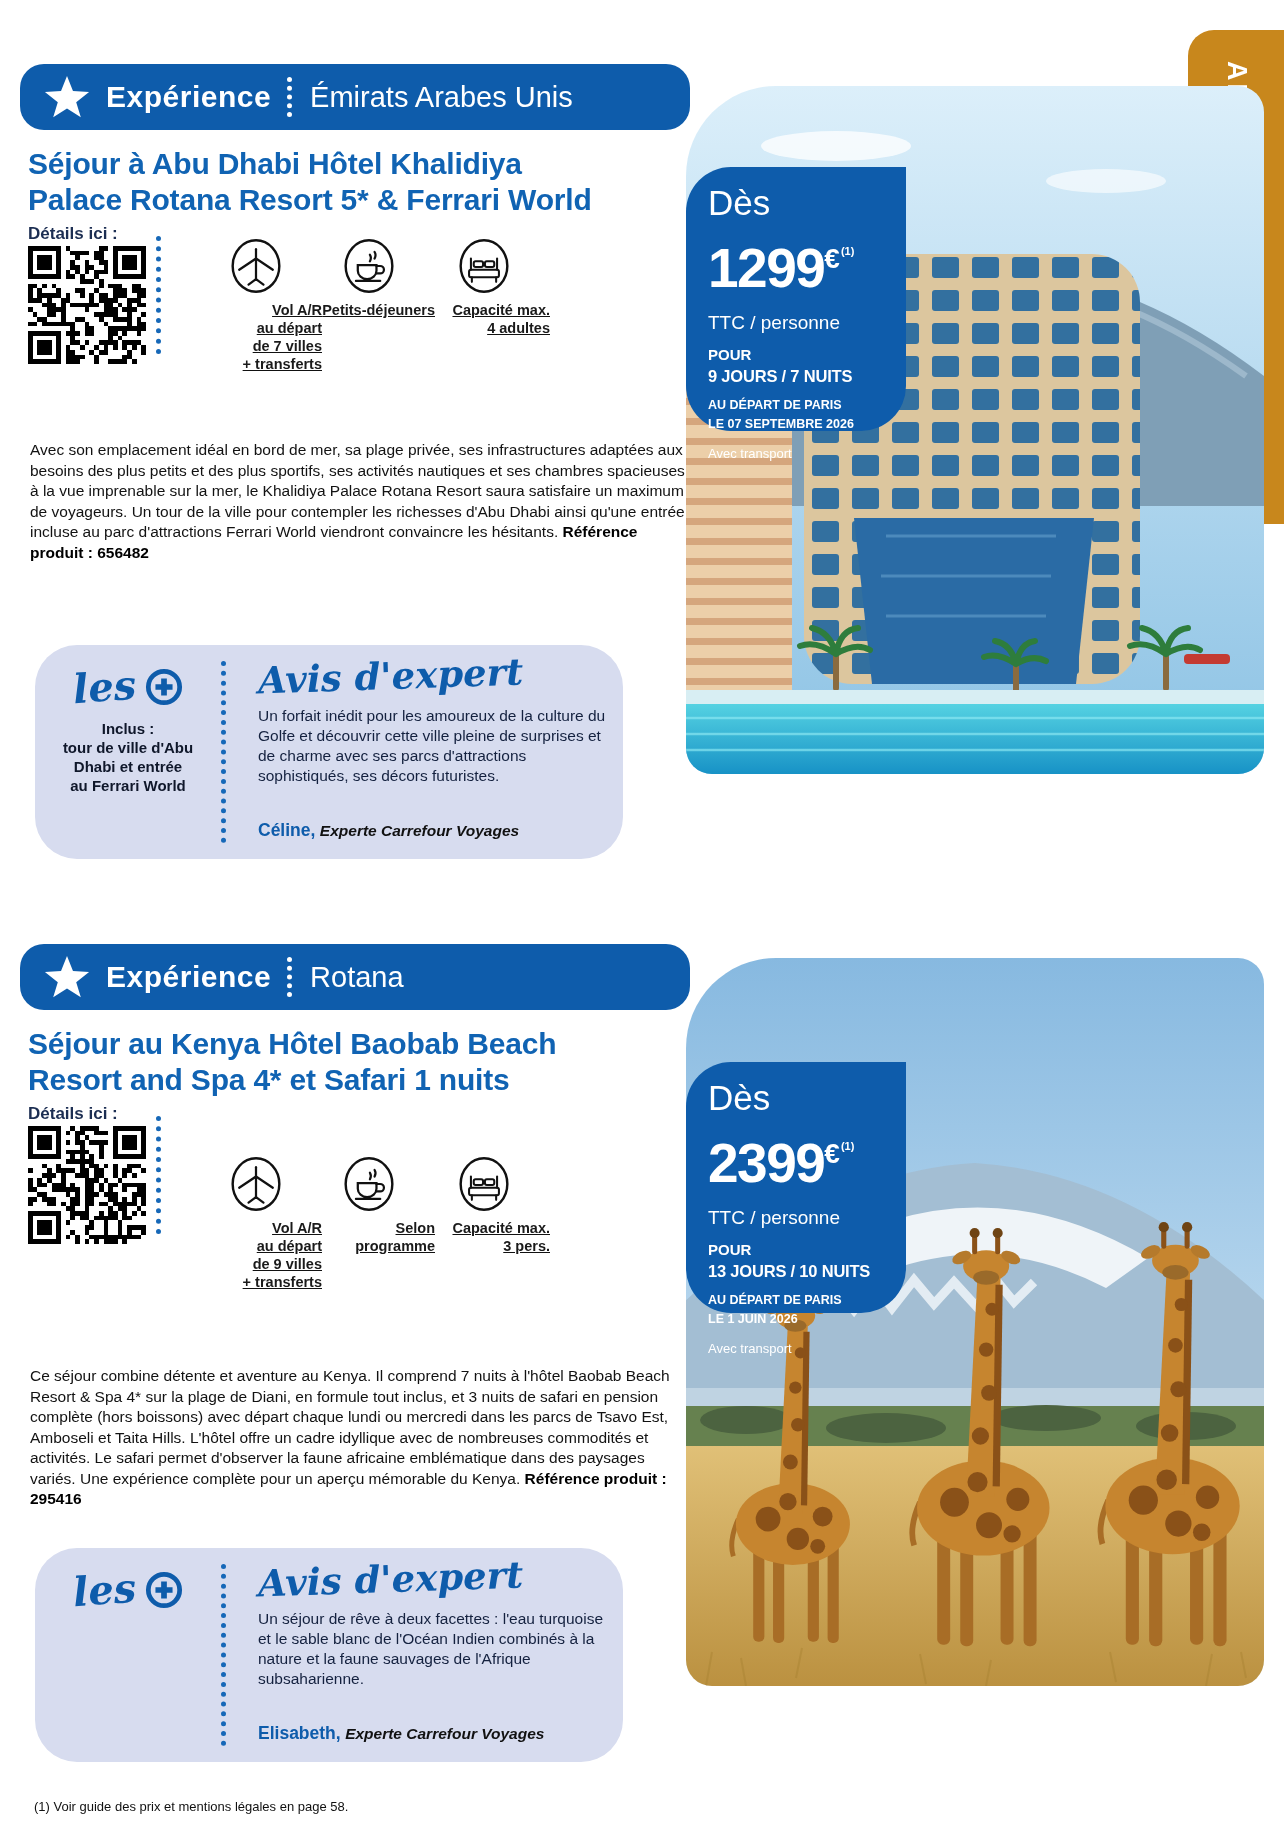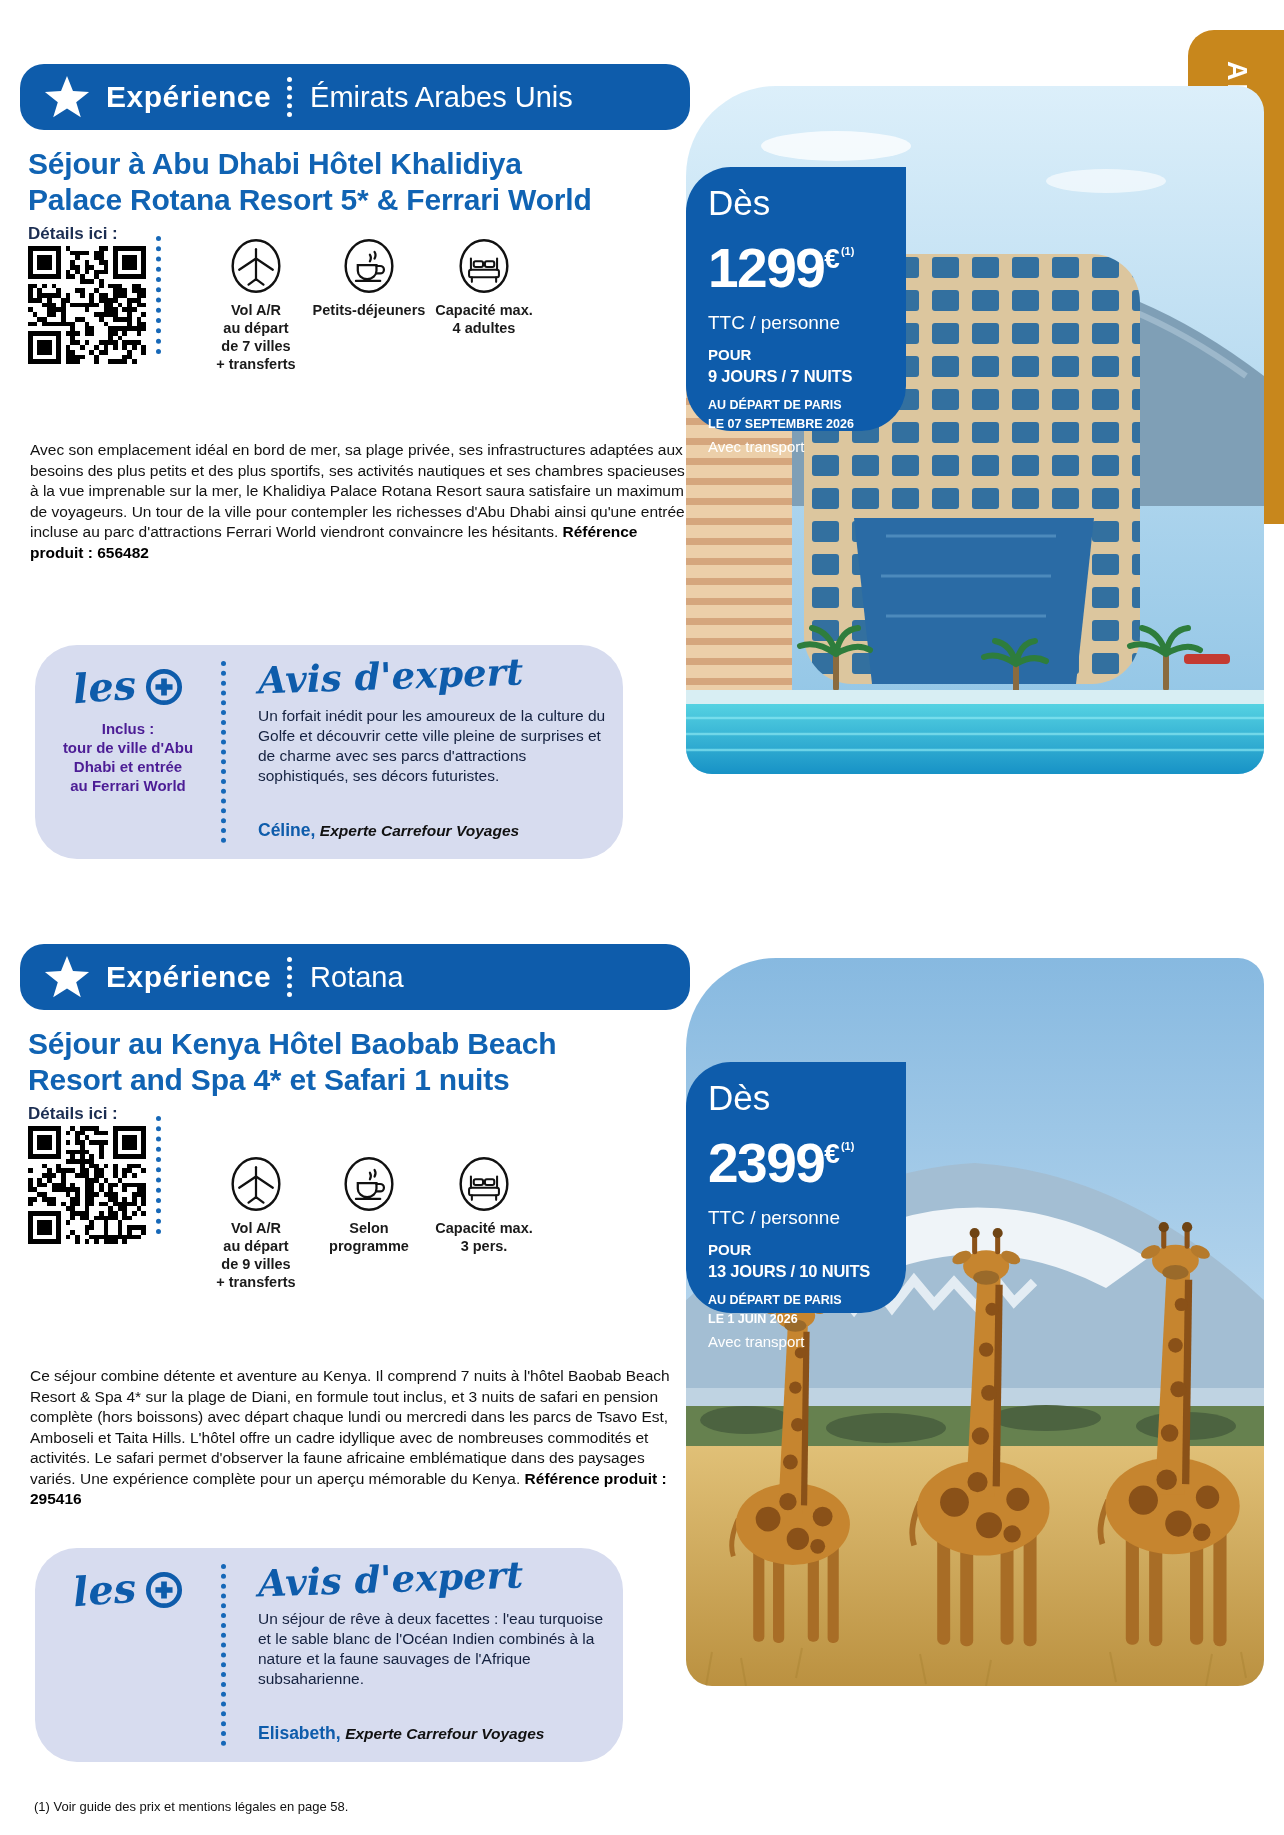--- a/index.html
+++ b/index.html
@@ -21,54 +21,54 @@
   .exp-bar .dest{font-size:29px;font-weight:400;}
 
   .card-title{position:absolute;left:28px;width:660px;color:#1063b3;font-size:30px;font-weight:bold;
     line-height:36px;white-space:pre-line;letter-spacing:-.2px;}
 
   .details-label{position:absolute;left:28px;font-size:17px;font-weight:bold;color:#1c2e52;}
   .qr{position:absolute;left:28px;width:118px;height:118px;}
   .qr svg{width:100%;height:100%;display:block;}
   .vdots{position:absolute;left:156px;border-left:5px dotted #1668b8;}
 
-  .feature{position:absolute;width:132px;text-align:center;}
+  .feature{position:absolute;width:132px;text-align:right;text-decoration:underline;}
   .feature .circ{width:56px;height:60px;margin:0 auto;}
   .feature .circ svg{width:100%;height:100%;}
   .feature .lbl{margin-top:5px;font-size:14.5px;font-weight:bold;color:#1a1a1a;line-height:18px;white-space:pre-line;}
 
   .photo{position:absolute;left:686px;width:578px;border-radius:90px 26px 26px 26px;overflow:hidden;z-index:1;}
   .photo svg{display:block;width:100%;height:100%;}
 
   .price{position:absolute;left:686px;width:220px;background:#0e5cab;border-radius:45px 0 45px 45px;
     color:#fff;padding:16px 8px 0 22px;z-index:3;}
   .price .des{font-size:35px;font-weight:500;line-height:40px;}
   .price .amtline{line-height:56px;white-space:nowrap;}
   .price .amt{font-size:55px;font-weight:bold;letter-spacing:-1.5px;}
   .price .cur{font-size:28px;font-weight:bold;vertical-align:19px;}
   .price .note{font-size:11px;font-weight:bold;vertical-align:32px;margin-left:1px;}
   .price .ttc{font-size:19px;margin-top:2px;}
   .price .pour{font-size:15px;font-weight:bold;margin-top:12px;}
   .price .dur{font-size:16.5px;font-weight:bold;margin-top:4px;letter-spacing:-.2px;}
   .price .dep{font-size:12.5px;font-weight:bold;margin-top:12px;}
   .price .date{font-size:12.5px;font-weight:bold;margin-top:5px;}
-  .price .transp{font-size:15px;margin-top:7px;}
+  .price .transp{font-size:13px;margin-top:15px;}
 
   .desc{position:absolute;left:30px;width:656px;font-size:15.5px;line-height:20.5px;color:#121212;}
   .desc strong{color:#000;}
 
   .plusbox{position:absolute;left:35px;width:588px;height:214px;background:#d7dcef;border-radius:42px;
     display:flex;}
   .plusbox .left{width:186px;padding-top:18px;text-align:center;flex:none;}
   .lesplus{display:flex;align-items:center;justify-content:center;gap:8px;height:48px;}
   .les{font-family:"DejaVu Serif",serif;font-style:italic;font-weight:bold;font-size:40px;color:#0e5cab;
     transform:rotate(-4deg);line-height:1;}
   .plus-ic{width:38px;height:38px;display:inline-flex;}
   .plus-ic svg{width:100%;height:100%;}
-  .plustext{margin-top:8px;font-size:15px;font-weight:bold;color:#4c1d95;line-height:19px;white-space:pre-line;}
+  .plustext{margin-top:8px;font-size:15px;font-weight:bold;color:#0f172a;line-height:19px;white-space:pre-line;}
   .plusbox .divider{border-left:5px dotted #1668b8;margin:16px 0;flex:none;}
   .plusbox .right{flex:1;padding:10px 16px 0 32px;position:relative;}
   .avis{font-family:"DejaVu Serif",serif;font-style:italic;font-weight:bold;font-size:37px;color:#0e5cab;
     transform:rotate(-2deg);display:inline-block;line-height:1.15;}
   .expert-text{margin-top:8px;font-size:15.5px;color:#14213f;line-height:20px;max-width:372px;}
   .expert-name{position:absolute;left:32px;bottom:18px;white-space:nowrap;}
   .expert-name .nm{color:#0e5cab;font-weight:bold;font-size:17.5px;}
   .expert-name .rl{font-style:italic;font-weight:bold;color:#111;font-size:15.5px;}
 
   

